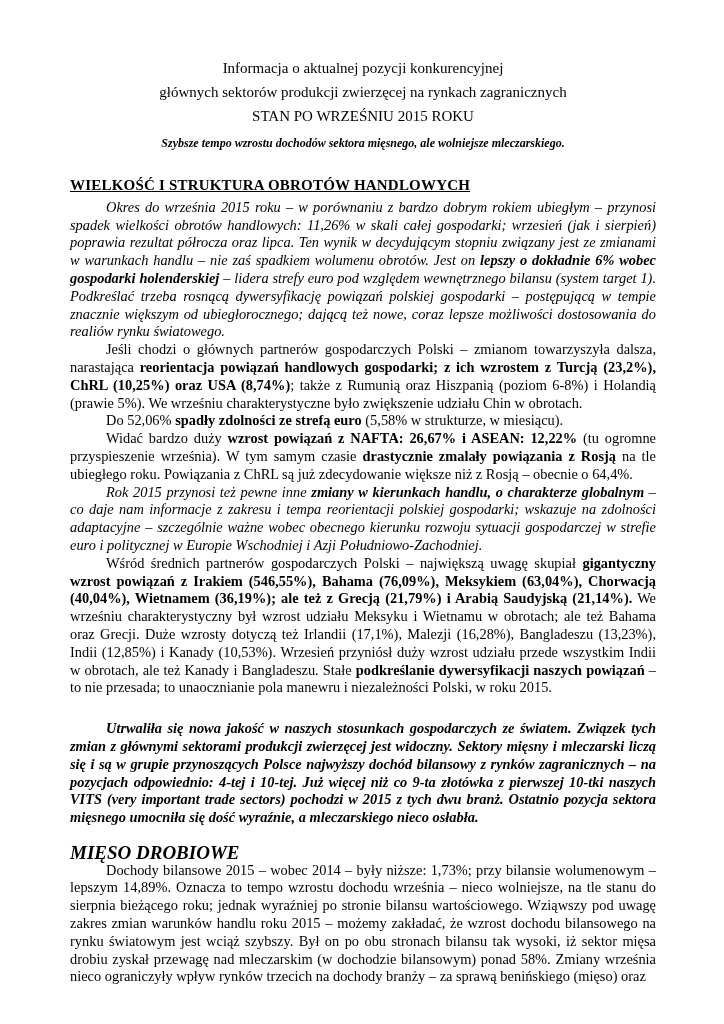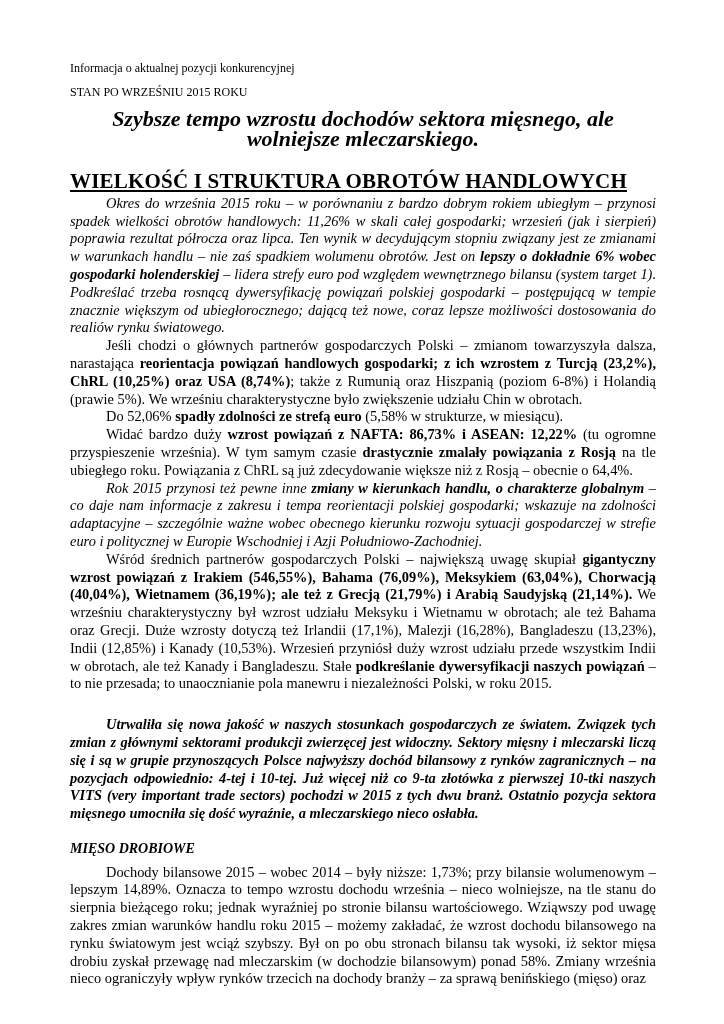--- a/index.html
+++ b/index.html
@@ -11,75 +11,77 @@
     font-family: "Liberation Serif", "DejaVu Serif", serif;
     color: #000;
   }
   .page {
     width: 724px;
     height: 1024px;
     padding: 56px 68px 10px 70px;
     background: #fff;
   }
   .title-block {
-    font-size: 12px;
+    text-align: center;
+    font-size: 15px;
     line-height: 24px;
   }
   .title-line { white-space: nowrap; }
   .subtitle {
     text-align: center;
     font-weight: bold;
     font-style: italic;
-    font-size: 22px;
+    font-size: 12px;
     line-height: 20px;
     margin-top: 5px;
   }
   .doc-body {
     margin-top: 2px;
     font-size: 14.4px;
     line-height: 17.8px;
   }
   .heading {
     font-weight: bold;
     text-decoration: underline;
-    font-size: 21px;
+    font-size: 15px;
     margin-top: 24px;
     margin-bottom: 4px;
     letter-spacing: 0.2px;
   }
   .heading.gap { margin-top: 32px; }
   .subheading {
     font-weight: bold;
     font-style: italic;
-    font-size: 14px;
+    font-size: 19px;
     margin-top: 17px;
-    margin-bottom: 6px;
+    margin-bottom: 0;
   }
   .para {
     text-align: justify;
     text-indent: 36px;
   }
   .para.gap { margin-top: 23px; }
   .bd { font-weight: bold; }
   .it { font-style: italic; }
 </style>
 </head>
 <body>
 
 <div class="page">
   <div class="title-block">
     <div class="title-line">Informacja o aktualnej pozycji konkurencyjnej</div>
+    <div class="title-line">głównych sektorów produkcji zwierzęcej na rynkach zagranicznych</div>
     <div class="title-line">STAN PO WRZEŚNIU 2015 ROKU</div>
   </div>
   <div class="subtitle">Szybsze tempo wzrostu dochodów sektora mięsnego, ale wolniejsze mleczarskiego.</div>
   <div class="doc-body">
       <div class="heading">WIELKOŚĆ I STRUKTURA OBROTÓW HANDLOWYCH</div>
       <p class="para"><span class="it">Okres do września 2015 roku – w porównaniu z bardzo dobrym rokiem ubiegłym – przynosi spadek wielkości obrotów handlowych: 11,26% w skali całej gospodarki; wrzesień (jak i sierpień) poprawia rezultat półrocza oraz lipca. Ten wynik w decydującym stopniu związany jest ze zmianami w warunkach handlu – nie zaś spadkiem wolumenu obrotów. Jest on </span><span class="bd it">lepszy o dokładnie 6% wobec gospodarki holenderskiej</span><span class="it"> – lidera strefy euro pod względem wewnętrznego bilansu (system target 1). Podkreślać trzeba rosnącą dywersyfikację powiązań polskiej gospodarki – postępującą w tempie znacznie większym od ubiegłorocznego; dającą też nowe, coraz lepsze możliwości dostosowania do realiów rynku światowego.</span></p>
       <p class="para"><span>Jeśli chodzi o głównych partnerów gospodarczych Polski – zmianom towarzyszyła dalsza, narastająca </span><span class="bd">reorientacja powiązań handlowych gospodarki; z ich wzrostem z Turcją (23,2%), ChRL (10,25%) oraz USA (8,74%)</span><span>; także z Rumunią oraz Hiszpanią (poziom 6-8%) i Holandią (prawie 5%). We wrześniu charakterystyczne było zwiększenie udziału Chin w obrotach.</span></p>
       <p class="para"><span>Do 52,06% </span><span class="bd">spadły zdolności ze strefą euro</span><span> (5,58% w strukturze, w miesiącu).</span></p>
-      <p class="para"><span>Widać bardzo duży </span><span class="bd">wzrost powiązań z NAFTA: 86,73% i ASEAN: 12,22%</span><span> (tu ogromne przyspieszenie września). W tym samym czasie </span><span class="bd">drastycznie zmalały powiązania z Rosją</span><span> na tle ubiegłego roku. Powiązania z ChRL są już zdecydowanie większe niż z Rosją – obecnie o 64,4%.</span></p>
+      <p class="para"><span>Widać bardzo duży </span><span class="bd">wzrost powiązań z NAFTA: 26,67% i ASEAN: 12,22%</span><span> (tu ogromne przyspieszenie września). W tym samym czasie </span><span class="bd">drastycznie zmalały powiązania z Rosją</span><span> na tle ubiegłego roku. Powiązania z ChRL są już zdecydowanie większe niż z Rosją – obecnie o 64,4%.</span></p>
       <p class="para"><span class="it">Rok 2015 przynosi też pewne inne </span><span class="bd it">zmiany w kierunkach handlu, o charakterze globalnym</span><span class="it"> – co daje nam informacje z zakresu i tempa reorientacji polskiej gospodarki; wskazuje na zdolności adaptacyjne – szczególnie ważne wobec obecnego kierunku rozwoju sytuacji gospodarczej w strefie euro i politycznej w Europie Wschodniej i Azji Południowo-Zachodniej.</span></p>
       <p class="para"><span>Wśród średnich partnerów gospodarczych Polski – największą uwagę skupiał </span><span class="bd">gigantyczny wzrost powiązań z Irakiem (546,55%), Bahama (76,09%), Meksykiem (63,04%), Chorwacją (40,04%), Wietnamem (36,19%); ale też z Grecją (21,79%) i Arabią Saudyjską (21,14%).</span><span> We wrześniu charakterystyczny był wzrost udziału Meksyku i Wietnamu w obrotach; ale też Bahama oraz Grecji. Duże wzrosty dotyczą też Irlandii (17,1%), Malezji (16,28%), Bangladeszu (13,23%), Indii (12,85%) i Kanady (10,53%). Wrzesień przyniósł duży wzrost udziału przede wszystkim Indii w obrotach, ale też Kanady i Bangladeszu. Stałe </span><span class="bd">podkreślanie dywersyfikacji naszych powiązań</span><span> – to nie przesada; to unaocznianie pola manewru i niezależności Polski, w roku 2015.</span></p>
       <p class="para gap"><span class="bd it">Utrwaliła się nowa jakość w naszych stosunkach gospodarczych ze światem. Związek tych zmian z głównymi sektorami produkcji zwierzęcej jest widoczny. Sektory mięsny i mleczarski liczą się i są w grupie przynoszących Polsce najwyższy dochód bilansowy z rynków zagranicznych – na pozycjach odpowiednio: 4-tej i 10-tej. Już więcej niż co 9-ta złotówka z pierwszej 10-tki naszych VITS (very important trade sectors) pochodzi w 2015 z tych dwu branż. Ostatnio pozycja sektora mięsnego umocniła się dość wyraźnie, a mleczarskiego nieco osłabła.</span></p>
       <div class="subheading">MIĘSO DROBIOWE</div>
       <p class="para"><span>Dochody bilansowe 2015  – wobec 2014 – były niższe: 1,73%; przy bilansie wolumenowym – lepszym 14,89%. Oznacza to tempo wzrostu dochodu września – nieco wolniejsze, na tle stanu do sierpnia bieżącego roku; jednak wyraźniej po stronie bilansu wartościowego. Wziąwszy pod uwagę zakres zmian warunków handlu roku 2015 – możemy zakładać, że wzrost dochodu bilansowego na rynku światowym jest wciąż szybszy. Był on po obu stronach bilansu tak wysoki, iż sektor mięsa drobiu zyskał przewagę nad mleczarskim (w dochodzie bilansowym) ponad 58%. Zmiany września nieco ograniczyły wpływ rynków trzecich na dochody branży – za sprawą benińskiego (mięso) oraz</span></p>
     </div>
 </div>
 
 </body></html>

